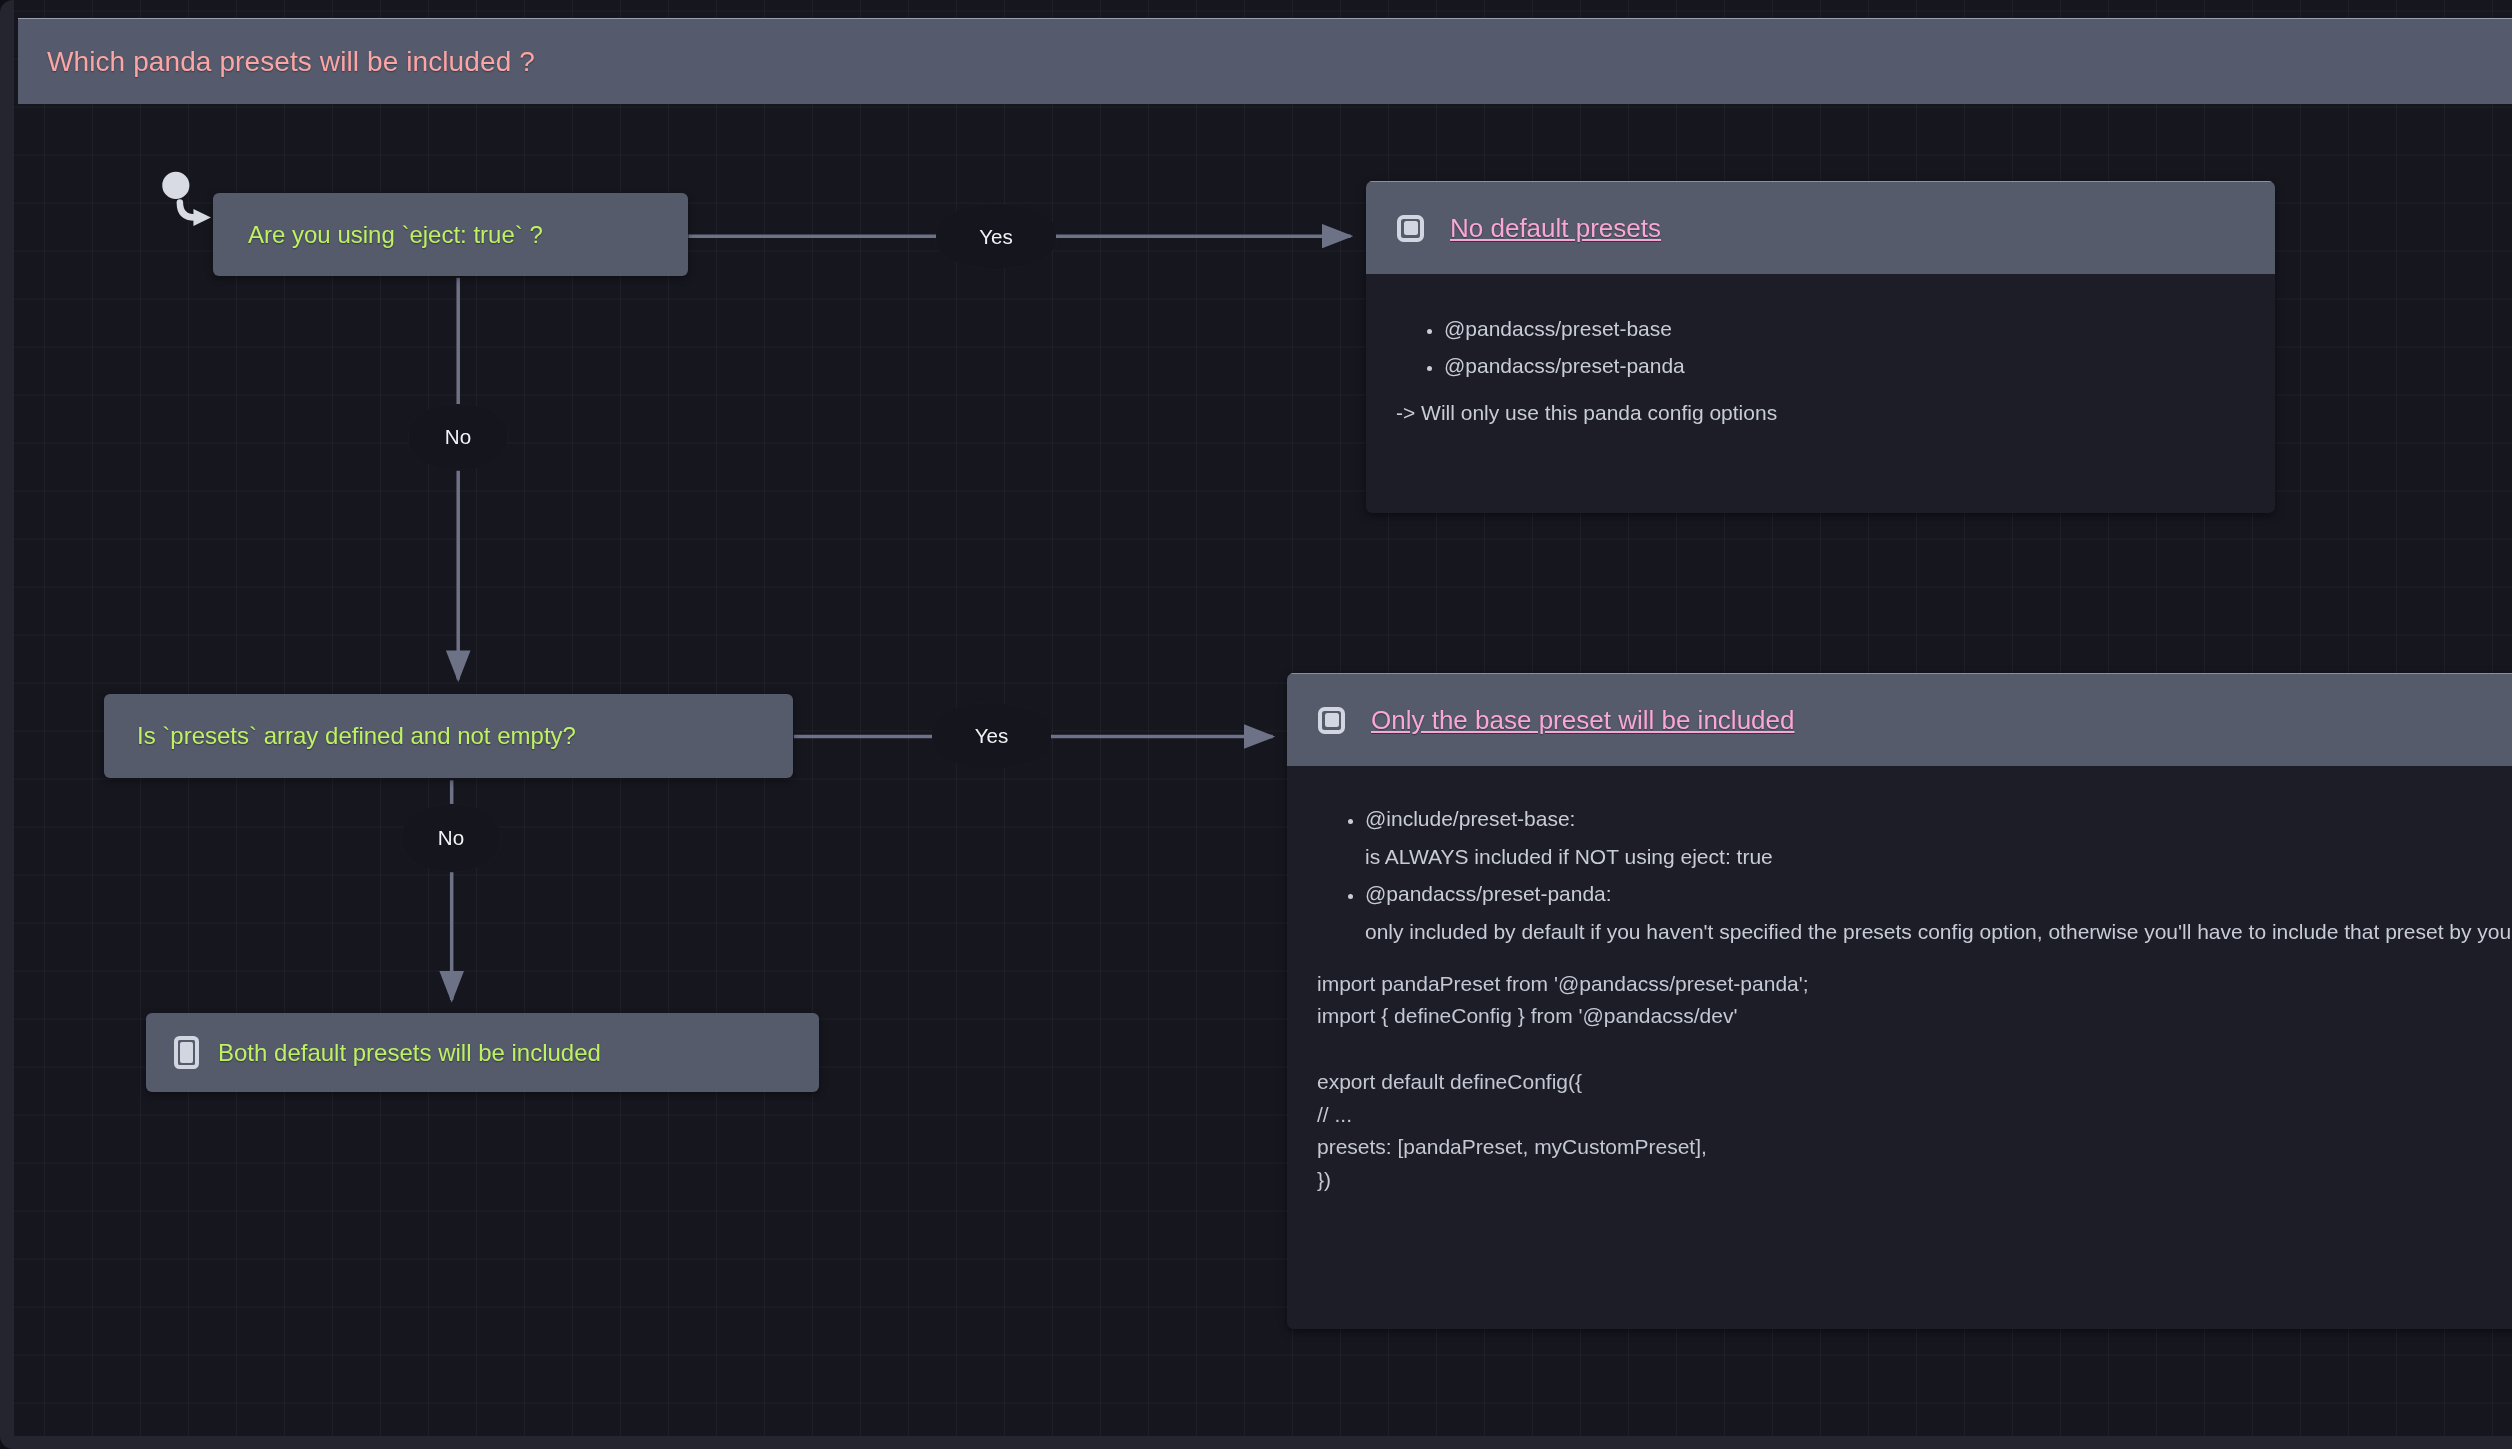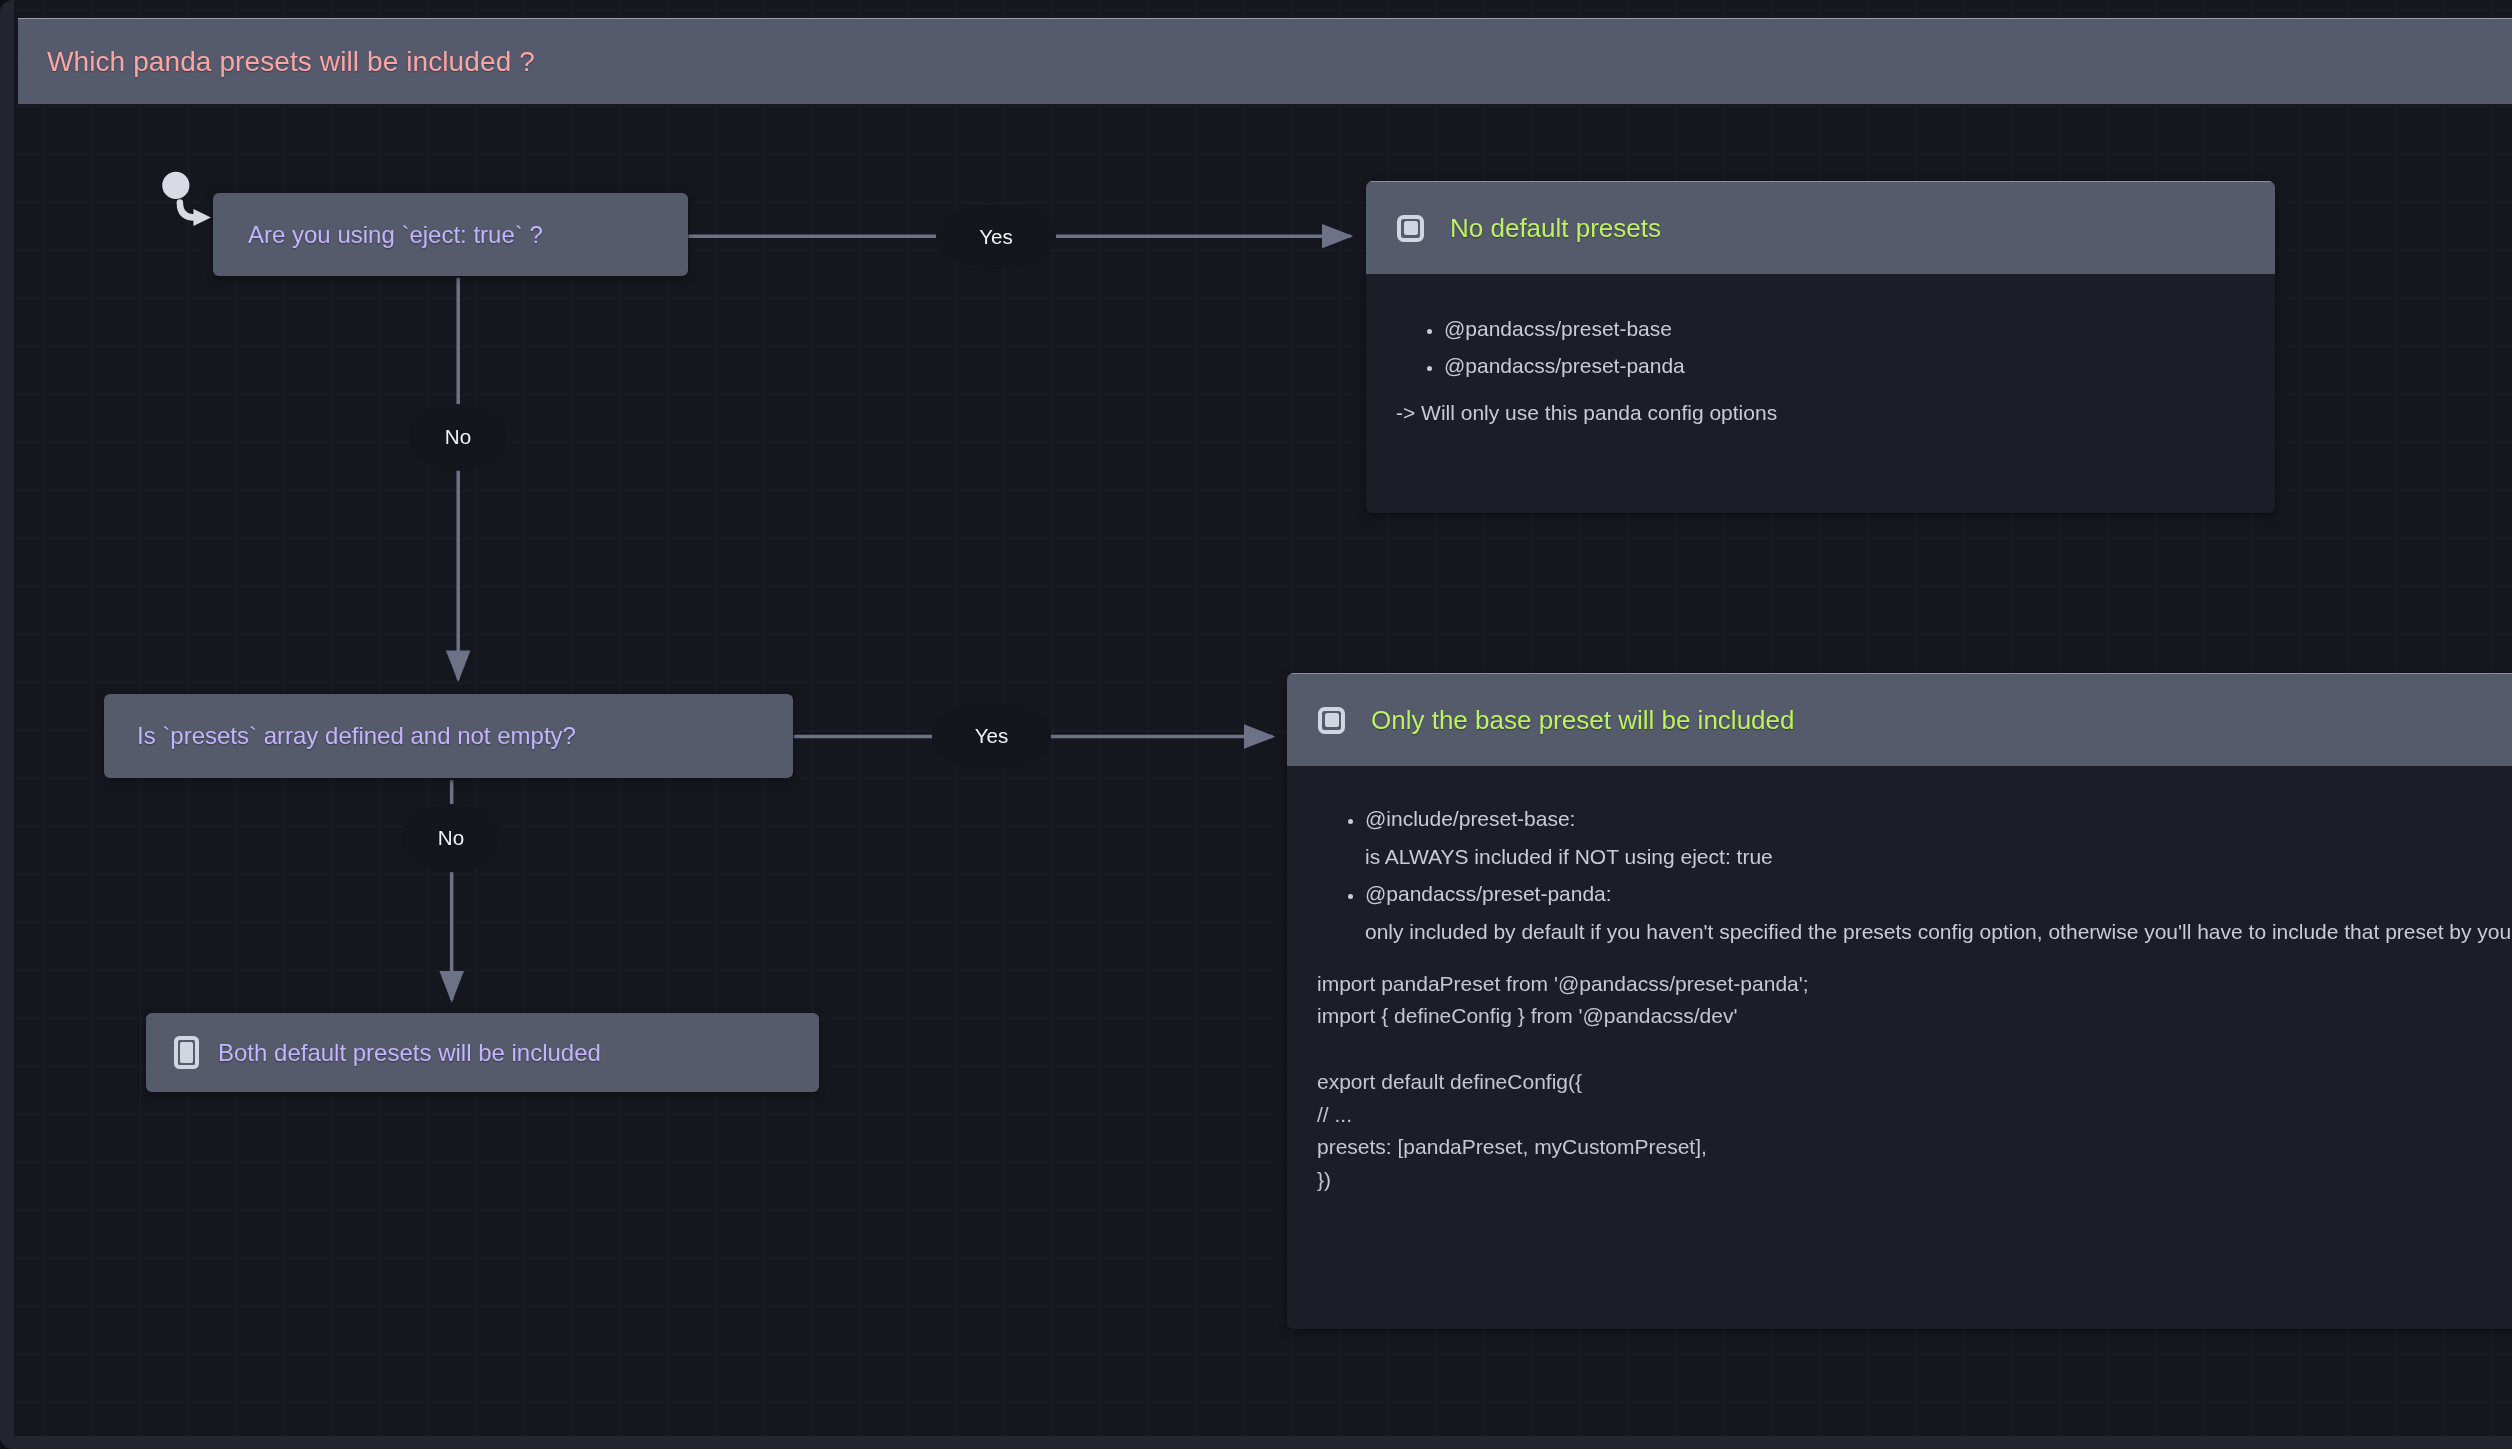--- a/index.html
+++ b/index.html
@@ -57,21 +57,21 @@
   
   .node{
     position:absolute;
     background:#565b6c;
     border-radius:6px;
     box-sizing:border-box;
     box-shadow:0 2.5px 7px rgba(0,0,0,.38);
     display:flex;align-items:center;
   }
   .node .label{
-    color:#c4b5fd;
+    color:#bef264;
     font-size:24px;
     white-space:nowrap;
     text-shadow:0 1px 1.5px rgba(0,0,0,.4);
   }
 
   
   #node-eject{ left:199px; top:193px; width:475px; height:83px; }
   #node-eject .label{ margin-left:35px; }
 
   #node-presets{ left:90px; top:694px; width:689px; height:84px; }
@@ -123,24 +123,25 @@
     overflow:hidden;
     box-shadow:0 3px 9px rgba(0,0,0,.45);
   }
   .callout .head{
     background:#565b6c;
     display:flex;align-items:center;
     border-top:1.5px solid #8a90a2;
     box-sizing:border-box;
   }
   .callout .head .title{
-    color:#bef264;
+    color:#f9a8d4;
     font-size:26px;
     white-space:nowrap;
     text-shadow:0 1px 1.5px rgba(0,0,0,.4);
+    text-decoration:underline;
   }
   .callout .body{
     background:#1c1d27;
     box-sizing:border-box;
   }
   .callout .body p{
     margin:0;
     color:#c8ccd6;
     font-size:21px;
     line-height:1.42;

